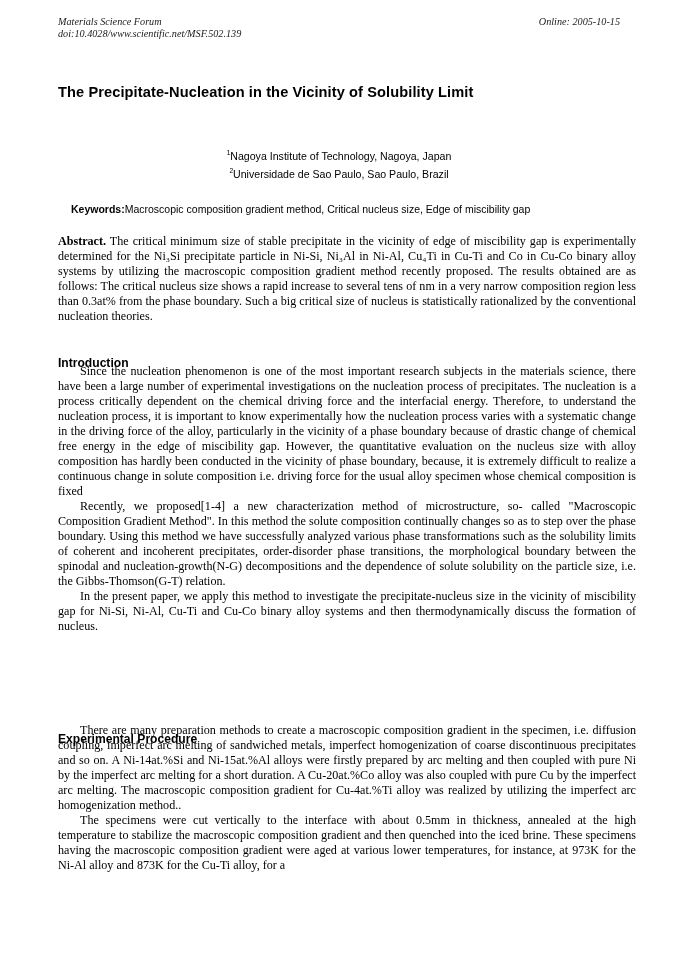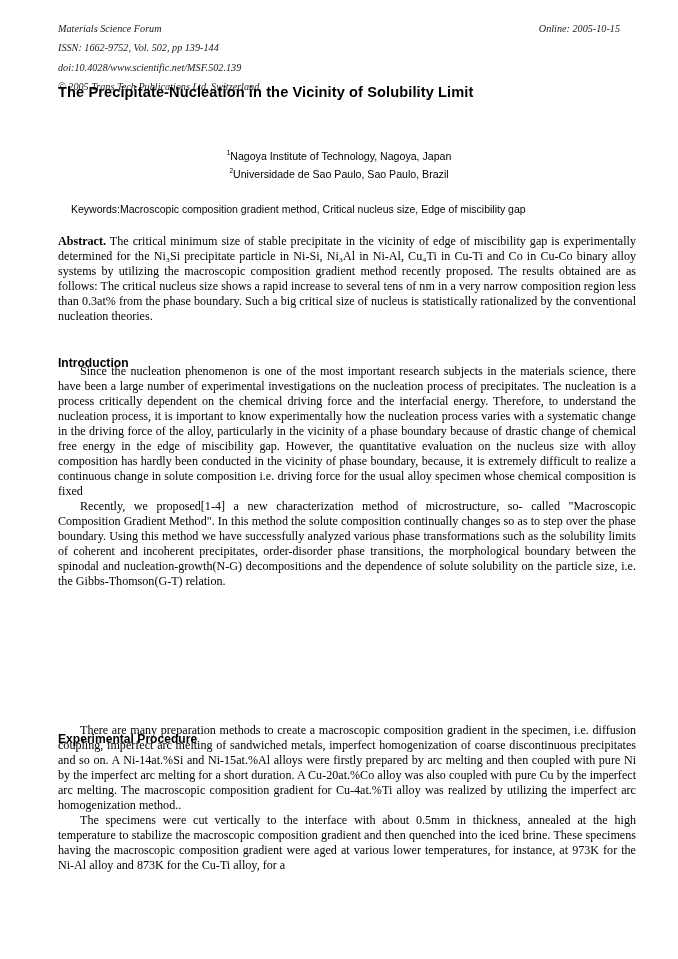--- a/index.html
+++ b/index.html
@@ -33,21 +33,20 @@
     justify-content: space-between;
     align-items: baseline;
   }
   .journal-header .online {
     font-style: italic;
     white-space: nowrap;
   }
   .journal-header .line {
     display: block;
     white-space: nowrap;
-    margin-top: 7px;
   }
   
   .paper-title {
     position: absolute;
     left: 58px;
     right: 58px;
     top: 84px;
     text-align: left;
     font-family: "Liberation Sans", "DejaVu Sans", sans-serif;
     font-weight: bold;
@@ -82,21 +81,21 @@
   
   .keywords {
     position: absolute;
     left: 58px;
     right: 50px;
     top: 203px;
     font-family: "Liberation Sans", "DejaVu Sans", sans-serif;
     font-size: 10.5px;
   }
   .keywords .kw-label {
-    font-weight: normal;
+    font-weight: bold;
     padding-left: 13px;
   }
   
   .body-text {
     position: absolute;
     left: 58px;
     right: 42px;
     font-family: "Liberation Serif", "DejaVu Serif", serif;
     font-size: 12.1px;
     line-height: 15px;
@@ -121,41 +120,40 @@
 </head>
 <body>
 
 <div class="page">
 
   <div class="journal-header">
     <div class="row-top">
       <span class="line">Materials Science Forum</span>
       <span class="online">Online: 2005-10-15</span>
     </div>
-    <span class="line">ISSN: 1662-9752, Vol. 502, pp 139-144</span>
     <span class="line">doi:10.4028/www.scientific.net/MSF.502.139</span>
-    <span class="line">© 2005 Trans Tech Publications Ltd, Switzerland</span>
   </div>
 
   <div class="paper-title">The Precipitate-Nucleation in the Vicinity of Solubility Limit</div>
 
 
   <div class="affil affil-1"><sup>1</sup><span>Nagoya Institute of Technology, Nagoya, Japan</span></div>
   <div class="affil affil-2"><sup>2</sup><span>Universidade de Sao Paulo, Sao Paulo, Brazil</span></div>
 
   <div class="keywords"><span class="kw-label">Keywords:</span><span>Macroscopic composition gradient method, Critical nucleus size, Edge of miscibility gap</span></div>
 
   <div class="body-text abstract">
     <p><span class="ab-label">Abstract.</span><span> The critical minimum size of stable precipitate in the vicinity of edge of miscibility gap is experimentally determined for the Ni₃Si precipitate particle in Ni-Si, Ni₃Al in Ni-Al, Cu₄Ti in Cu-Ti and Co in Cu-Co binary alloy systems by utilizing the macroscopic composition gradient method recently proposed. The results obtained are as follows: The critical nucleus size shows a rapid increase to several tens of nm in a very narrow composition region less than 0.3at% from the phase boundary.  Such a big critical size of nucleus is statistically rationalized by the conventional nucleation theories.</span></p>
   </div>
 
   <div class="sec-heading heading-intro">Introduction</div>
   <div class="body-text intro-body">
     <p class="indent">Since the nucleation phenomenon is one of the most important research subjects in the materials science, there have been a large number of experimental investigations on the nucleation process of precipitates.  The nucleation is a process critically dependent on the chemical driving force and the interfacial energy.  Therefore, to understand the nucleation process, it is important to know experimentally how the nucleation process varies with a systematic change in the driving force of the alloy, particularly in the vicinity of a phase boundary because of drastic change of chemical free energy in the edge of miscibility gap. However, the quantitative evaluation on the nucleus size with alloy composition has hardly been conducted in the vicinity of phase boundary, because, it is extremely difficult to realize a continuous change in solute composition i.e. driving force for the usual alloy specimen whose chemical composition is fixed</p>
     <p class="indent">Recently, we proposed[1-4] a new characterization method of microstructure, so- called "Macroscopic Composition Gradient Method". In this method the solute composition continually changes so as to step over the phase boundary.  Using this method we have successfully analyzed various phase transformations such as the solubility limits of coherent and incoherent precipitates, order-disorder phase transitions, the morphological boundary between the spinodal and nucleation-growth(N-G) decompositions and the dependence of solute solubility on the particle size, i.e. the Gibbs-Thomson(G-T) relation.</p>
+    <p class="indent">In the present paper, we apply this method to investigate the precipitate-nucleus size in the vicinity of miscibility gap for Ni-Si, Ni-Al, Cu-Ti and Cu-Co binary alloy systems and then thermodynamically discuss the formation of nucleus.</p>
   </div>
 
   <div class="sec-heading heading-exp">Experimental Procedure</div>
   <div class="body-text exp-body">
     <p class="indent">There are many preparation methods to create a macroscopic composition gradient in the specimen, i.e. diffusion coupling, imperfect arc melting of sandwiched metals, imperfect homogenization of coarse discontinuous precipitates and so on.  A Ni-14at.%Si and Ni-15at.%Al alloys were firstly prepared by arc melting and then coupled with pure Ni by the imperfect arc melting for a short duration. A Cu-20at.%Co alloy was also coupled with pure Cu by the imperfect arc melting. The macroscopic composition gradient for Cu-4at.%Ti alloy was realized by utilizing the imperfect arc homogenization method..</p>
     <p class="indent">The specimens were cut vertically to the interface with about 0.5mm in thickness, annealed at the high temperature to stabilize the macroscopic composition gradient and then quenched into the iced brine. These specimens having the macroscopic composition gradient were aged at various lower temperatures, for instance, at 973K for the Ni-Al alloy and 873K for the Cu-Ti alloy, for a</p>
   </div>
 
 </div>
 

